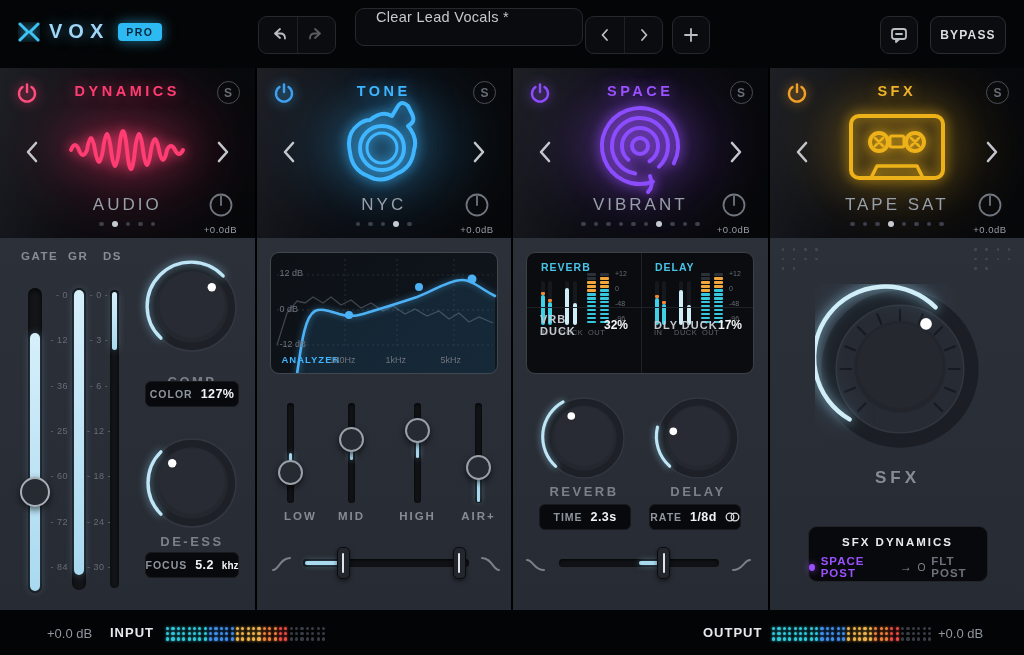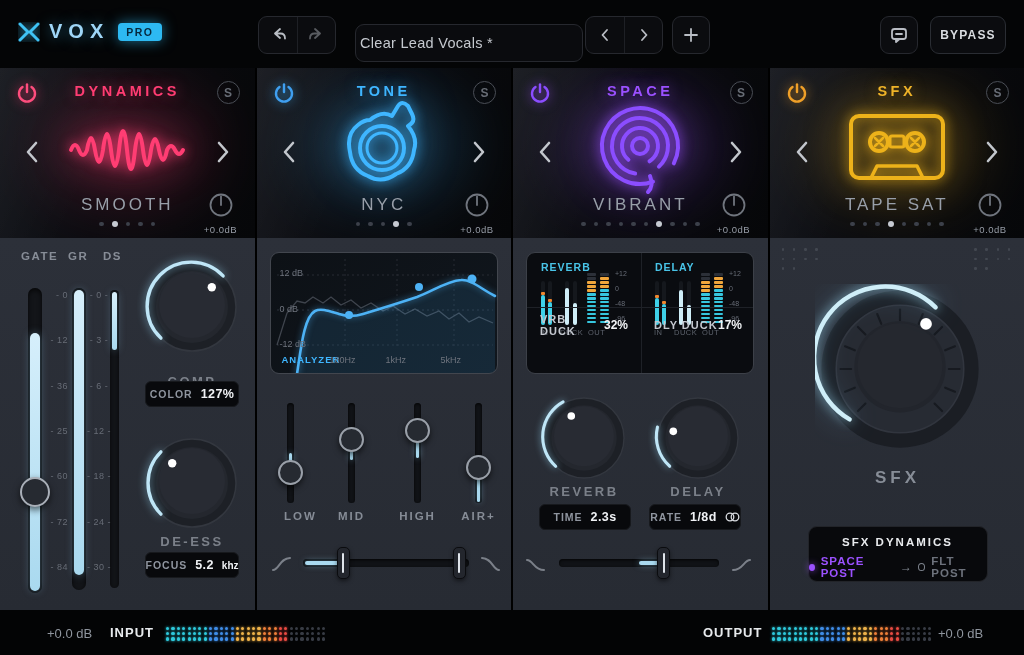--- a/index.html
+++ b/index.html
@@ -10,21 +10,21 @@
   
   #topbar { position:absolute; left:0; top:0; width:1024px; height:68px; background:#040506; }
   .logo { position:absolute; left:18px; top:20px; display:flex; align-items:center; gap:9px; }
   .logo-text { color:#9fd6f7; font-size:20px; font-weight:700; letter-spacing:6px; text-shadow:0 0 14px rgba(63,195,245,.55); }
   .logo-badge { background:#2db9f2; color:#06283d; font-size:10.5px; font-weight:800; letter-spacing:1.5px; padding:3px 8px; border-radius:4px; box-shadow:0 0 14px rgba(45,185,242,.6); }
   .tb-group { position:absolute; top:16px; height:38px; display:flex; border:1px solid #26282e; border-radius:9px; background:#0b0c0f; overflow:hidden; }
   .tb-group button { width:38px; height:100%; background:transparent; border:none; display:flex; align-items:center; justify-content:center; cursor:pointer; }
   .tb-group button + button { border-left:1px solid #1e2025; }
   .tb-sq { position:absolute; top:16px; width:38px; height:38px; background:#0b0c0f; border:1px solid #26282e; border-radius:9px; display:flex; align-items:center; justify-content:center; cursor:pointer; }
   #undo-group { left:258px; }
-  #preset-field { position:absolute; left:355px; top:24px; width:228px; height:38px; background:#0a0b0e; border:1px solid #26282e; border-radius:9px; display:flex; align-items:center; padding-left:4px; color:#c5c9cf; font-size:14.5px; letter-spacing:.3px; cursor:pointer; }
+  #preset-field { position:absolute; left:355px; top:8px; width:228px; height:38px; background:#0a0b0e; border:1px solid #26282e; border-radius:9px; display:flex; padding-left:20px; color:#c5c9cf; font-size:14.5px; letter-spacing:.3px; cursor:pointer; }
   #nav-group { left:585px; }
   #add-btn { left:672px; }
   #comment-btn { left:880px; }
   #bypass-btn { position:absolute; left:930px; top:16px; width:76px; height:38px; background:#0b0c0f; border:1px solid #2a2d33; border-radius:9px; color:#d9dce0; font-size:12px; font-weight:600; letter-spacing:1.2px; cursor:pointer; }
   .tbicon { stroke:#b9bdc4; fill:none; stroke-width:1.8; stroke-linecap:round; stroke-linejoin:round; }
 
   
   #modules { position:absolute; left:0; top:68px; width:1024px; height:542px; display:grid; grid-template-columns:repeat(4,1fr); gap:2px; background:#000; }
   .module { position:relative; display:flex; flex-direction:column; }
   .mod-header { position:relative; height:170px; background:linear-gradient(105deg,#14161c 0%,#0a0b0f 45%,#060709 100%); overflow:hidden; }
@@ -182,21 +182,21 @@
         <div class="solo">S</div>
         <svg class="chev left" viewBox="0 0 20 24">
             <path d="M14 3 L6 12 L14 21" fill="none" stroke="#c3c7cd" stroke-width="2.6" stroke-linecap="round" stroke-linejoin="round"></path>
           </svg>
         <svg class="chev right" viewBox="0 0 20 24">
             <path d="M6 3 L14 12 L6 21" fill="none" stroke="#c3c7cd" stroke-width="2.6" stroke-linecap="round" stroke-linejoin="round"></path>
           </svg>
         <svg class="mod-icon" width="120" height="86" viewBox="0 0 120 86" style="filter:drop-shadow(0 0 6px rgba(255,61,115,.9)) drop-shadow(0 0 18px rgba(255,61,115,.5))">
           <path d="M4,43 Q8,33 12,43 Q16,53 20,43 Q24,19 28,43 Q32,67 36,43 Q40,11 44,43 Q48,75 52,43 Q56,5 60,43 Q64,81 68,43 Q72,11 76,43 Q80,73 84,43 Q88,21 92,43 Q96,63 100,43 Q104,35 108,43 Q112,51 116,43" fill="none" stroke="#ff3d73" stroke-width="4" stroke-linecap="round"></path>
         </svg>
-        <div class="mod-preset">SMOOTH</div>
+        <div class="mod-preset">AUDIO</div>
         <div class="pdots">
             <span class="pdot"></span>
             <span class="pdot active"></span>
             <span class="pdot"></span>
             <span class="pdot"></span>
             <span class="pdot"></span>
           </div>
         <div class="gain-widget">
           <svg width="26" height="26" viewBox="0 0 26 26">
             <circle cx="13" cy="13" r="10.5" fill="none" stroke="#70757e" stroke-width="1.8"></circle>

